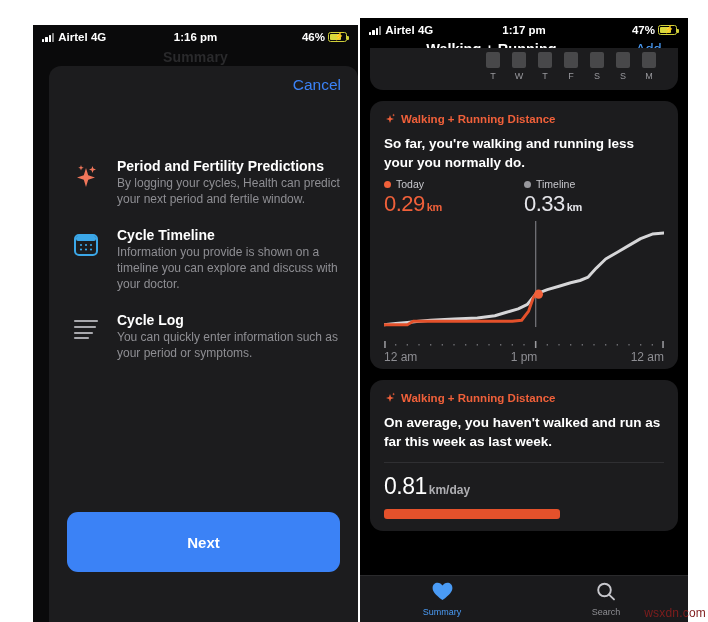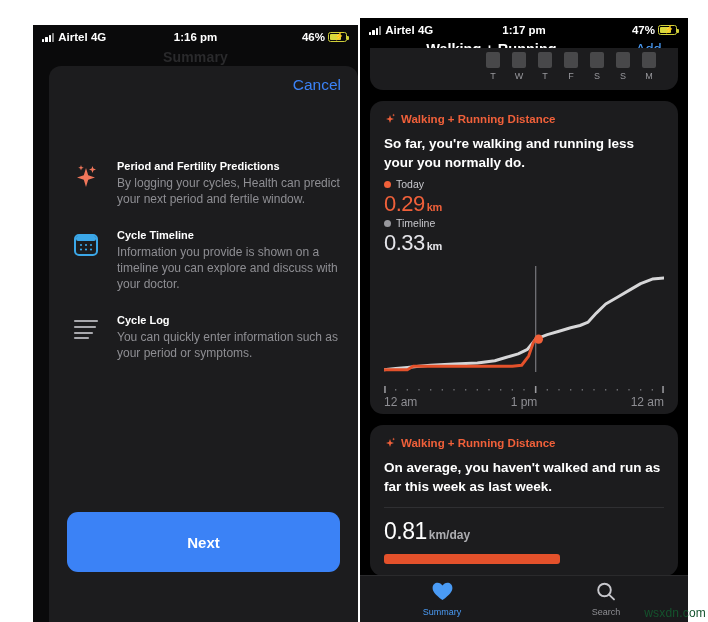--- a/index.html
+++ b/index.html
@@ -47,21 +47,21 @@
     font-family:"Liberation Sans",sans-serif;
   }
   .welcome-title{
     text-align:center;color:#fff;font-weight:bold;
     font-size:27px;line-height:36px;letter-spacing:-.4px;
     margin:8px 22px 0 22px;
   }
   .features{margin:46px 18px 0 20px;}
   .feature{display:flex;gap:14px;margin-bottom:20px;}
   .f-icon{width:34px;min-width:34px;display:flex;align-items:flex-start;justify-content:center;padding-top:4px;}
-  .f-title{color:#fff;font-size:11px;font-weight:bold;line-height:16px;margin-bottom:1px;}
+  .f-title{color:#fff;font-size:14px;font-weight:bold;line-height:16px;margin-bottom:1px;}
   .f-desc{color:#8e8e93;font-size:12px;line-height:16px;}
   #next-button{
     position:absolute;left:18px;right:18px;bottom:50px;height:60px;
     background:#3b82f6;border:none;border-radius:11px;color:#fff;
     font-size:15px;font-weight:bold;cursor:pointer;
     font-family:"Liberation Sans",sans-serif;
   }
 
   
   #phone-right{left:360px;top:18px;width:328px;height:604px;background:#000;}
@@ -81,21 +81,21 @@
   .card-msg{color:#fff;font-size:13.5px;font-weight:bold;line-height:19px;}
 
   
   #week-card{height:58px;padding:0;position:relative;overflow:hidden;margin-top:-16px;}
   .weekrow{position:absolute;left:0;right:0;bottom:9px;display:flex;align-items:flex-end;justify-content:flex-end;gap:12px;padding-right:22px;}
   .daycol{width:14px;display:flex;flex-direction:column;align-items:center;}
   .daybar{width:14px;background:#48484a;border-radius:2px;}
   .daylbl{color:#98989d;font-size:9px;margin-top:3px;}
 
   
-  .stats{display:flex;margin:6px 0 8px 0;flex-direction:column;}
+  .stats{display:flex;margin:6px 0 2px 0;}
   .stat{flex:1;}
   .stat-label{display:flex;align-items:center;gap:5px;font-size:10.5px;color:#c7c7cc;margin-bottom:1px;}
   .dot{width:7px;height:7px;border-radius:50%;display:inline-block;}
   .stat-val{font-size:22px;font-weight:normal;letter-spacing:-.5px;}
   .stat-unit{font-size:11px;font-weight:bold;margin-left:2px;}
   .chart-wrap{position:relative;height:138px;margin-top:2px;}
   .axis-row{display:flex;justify-content:space-between;color:#8e8e93;font-size:12px;margin-top:1px;}
 
   
   .divider{height:1px;background:#2f2f32;margin:11px 0 10px 0;}
@@ -104,21 +104,21 @@
   .orange-bar{height:10px;background:#e4512b;border-radius:3px;margin-top:9px;width:63%;}
 
   .tabbar{
     position:absolute;left:0;right:0;bottom:0;height:46px;
     background:#1a1a1c;border-top:1px solid #2a2a2c;display:flex;
   }
   .tab{flex:1;display:flex;flex-direction:column;align-items:center;justify-content:center;gap:2px;cursor:pointer;}
   .tab-lbl{font-size:9px;}
 
   .watermark{
-    position:absolute;right:2px;bottom:2px;color:#14532d;
+    position:absolute;right:2px;bottom:2px;color:#7f1d1d;
     font-size:12px;font-family:"Liberation Sans",sans-serif;letter-spacing:.2px;
   }
 </style>
 </head>
 <body>
 
 <div class="phone" id="phone-left">
 
   <div class="statusbar">
     <div class="sb-left">

